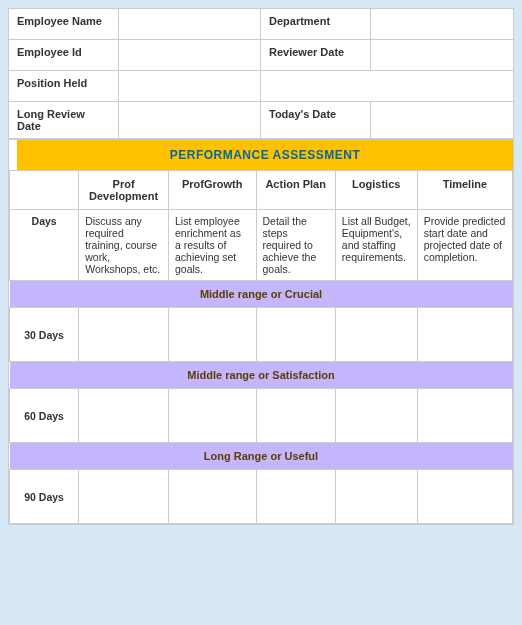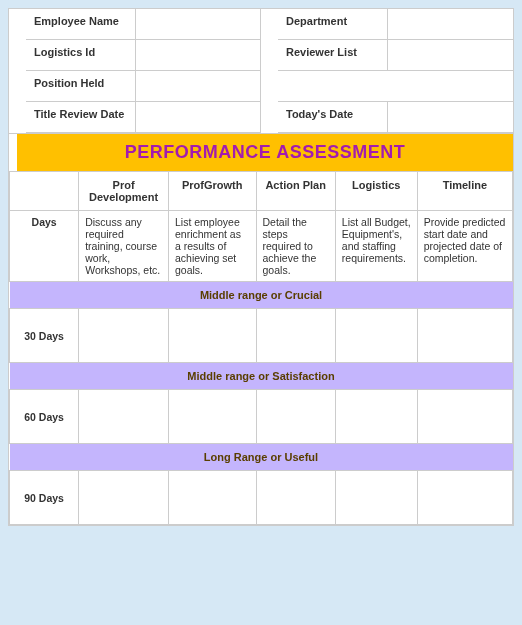--- a/index.html
+++ b/index.html
@@ -22,21 +22,20 @@
     .info-grid {
       display: grid;
       grid-template-columns: 1fr 1fr;
       border-bottom: 1px solid #ccc;
     }
     .info-cell {
       display: grid;
       grid-template-columns: 110px 1fr;
       border-right: 1px solid #ccc;
       border-bottom: 1px solid #ccc;
-      margin-left: 17px;
     }
     .info-cell:nth-child(even) {
       border-right: none;
     }
     .info-label {
       padding: 6px 8px;
       font-weight: bold;
       font-size: 11px;
       color: #333;
       border-right: 1px solid #ccc;
@@ -46,22 +45,22 @@
       padding: 6px 8px;
       background: #fff;
       min-height: 30px;
     }
     
     .section-header {
       background: #FFC000;
       text-align: center;
       padding: 8px 4px;
       font-weight: bold;
-      font-size: 18px;
-      color: #a21caf;
+      font-size: 12px;
+      color: #0369a1;
       letter-spacing: 0.5px;
       margin-left: 8px;
     }
     
     .perf-table {
       width: 100%;
       border-collapse: collapse;
     }
     .perf-table th, .perf-table td {
       border: 1px solid #ccc;
@@ -114,38 +113,38 @@
     <div class="info-cell">
       <div class="info-label">Employee Name</div>
       <div class="info-value"></div>
     </div>
     <div class="info-cell">
       <div class="info-label">Department</div>
       <div class="info-value"></div>
     </div>
 
     <div class="info-cell">
-      <div class="info-label">Logistics Id</div>
-      <div class="info-value"></div>
-    </div>
-    <div class="info-cell">
-      <div class="info-label">Reviewer List</div>
+      <div class="info-label">Employee Id</div>
+      <div class="info-value"></div>
+    </div>
+    <div class="info-cell">
+      <div class="info-label">Reviewer Date</div>
       <div class="info-value"></div>
     </div>
 
     <div class="info-cell">
       <div class="info-label">Position Held</div>
       <div class="info-value"></div>
     </div>
     <div class="info-cell">
       <div class="info-value"></div>
     </div>
 
     <div class="info-cell">
-      <div class="info-label">Title Review Date</div>
+      <div class="info-label">Long Review Date</div>
       <div class="info-value"></div>
     </div>
     <div class="info-cell">
       <div class="info-label">Today's Date</div>
       <div class="info-value"></div>
     </div>
   </div>
 
   <div class="section-header">PERFORMANCE ASSESSMENT</div>
 

